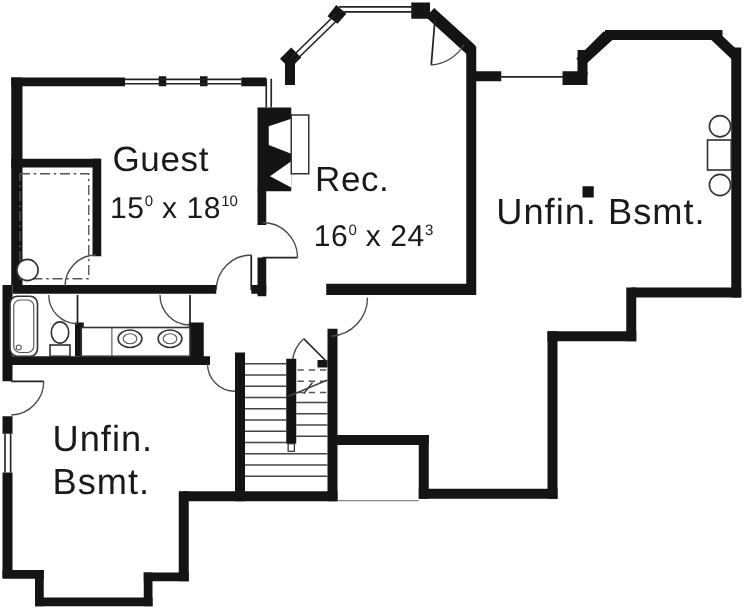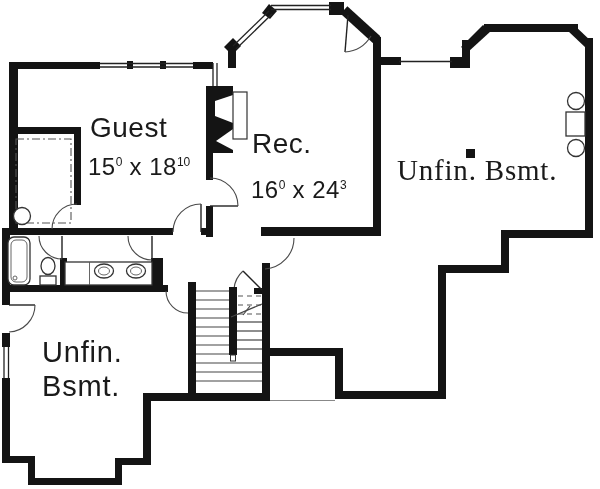--- a/index.html
+++ b/index.html
@@ -233,21 +233,21 @@
     <span>15</span><span class="sup">0</span><span> x 18</span><span class="sup">10</span>
   </div>
 
   <div class="lbl room-name" style="left:252px;top:130px;">
     <span>Rec.</span>
   </div>
   <div class="lbl dim" style="left:251px;top:178px;text-align:center;">
     <span>16</span><span class="sup">0</span><span> x 24</span><span class="sup">3</span>
   </div>
 
-  <div class="lbl room-name-lg" style="left:397px;top:156px;font-family:Liberation Serif, serif;">
+  <div class="lbl room-name-lg" style="left:397px;top:156px;">
     <span>Unfin. Bsmt.</span>
   </div>
 
   <div class="lbl room-name-lg" style="left:42px;top:372px;">
     <span>Bsmt.</span>
   </div>
   <div class="lbl room-name-lg" style="left:42px;top:338px;">
     <span>Unfin.</span>
   </div>
 </div>

